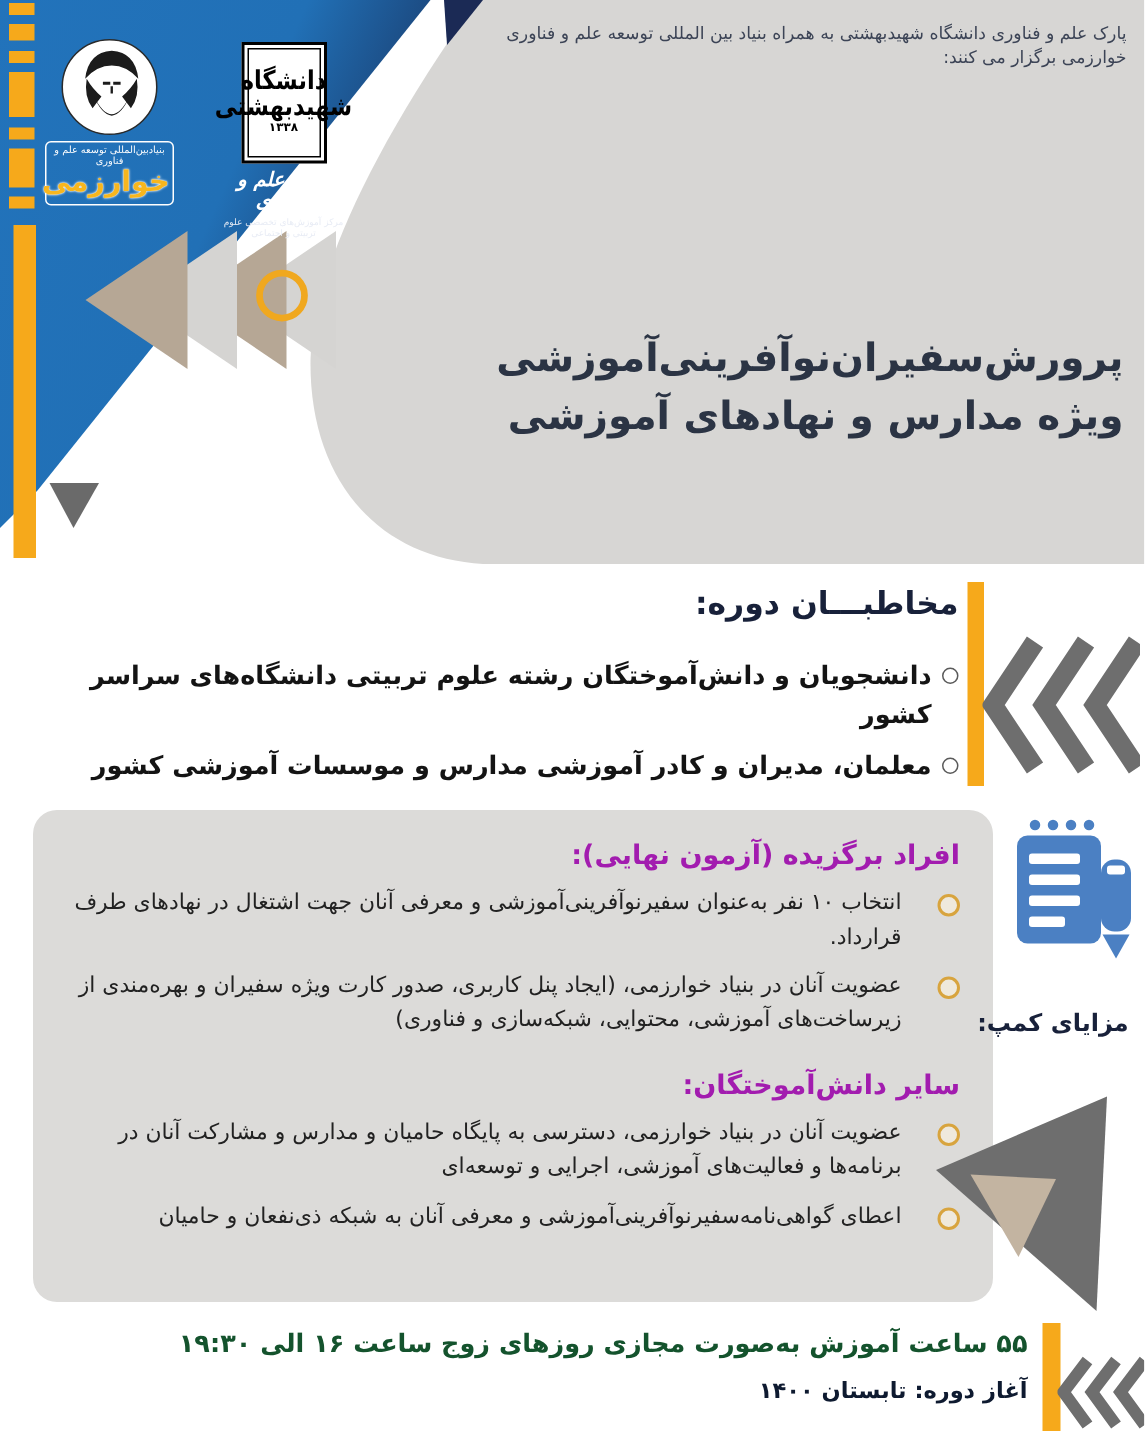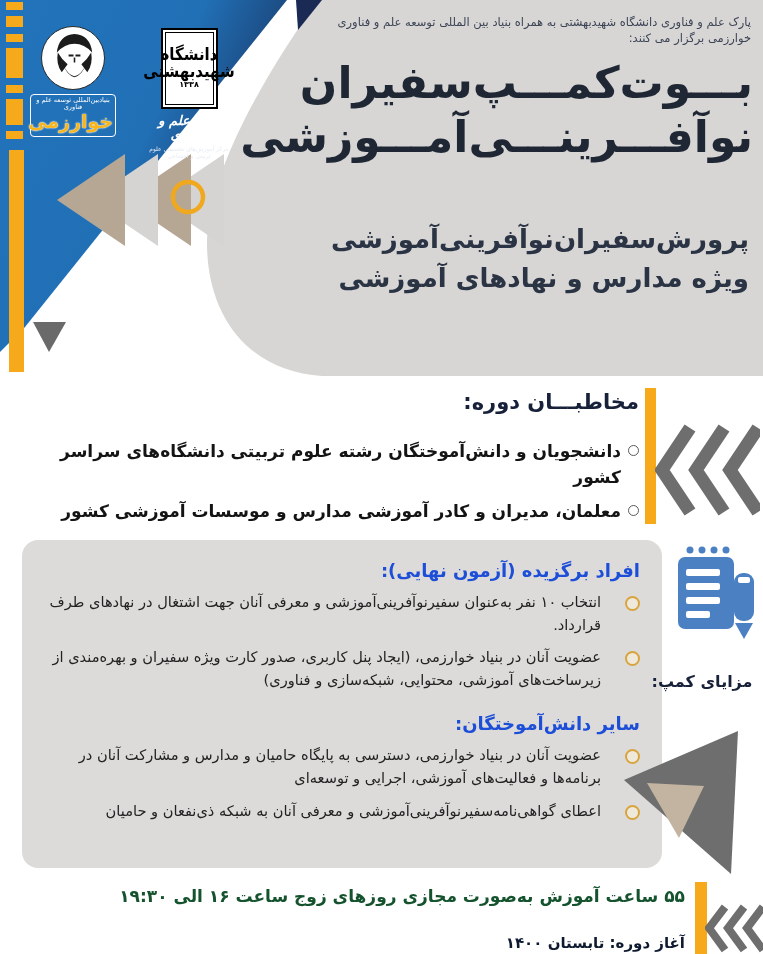--- a/index.html
+++ b/index.html
@@ -35,30 +35,30 @@
   .aud-items{top:438px;right:124px;width:610px;}
   .aud-item{display:flex;align-items:flex-start;gap:7px;margin-bottom:7px;
             font-size:17px;font-weight:bold;color:#141414;line-height:1.55;}
   .ring-sm{flex:0 0 auto;width:9px;height:9px;border:1.8px solid #5a5a5a;border-radius:50%;background:#fff;margin-top:7px;}
   .bar{background:#f6a91b;}
   .bar-aud{top:388px;right:107px;width:11px;height:136px;}
 
   
   .box{top:540px;left:22px;width:640px;height:328px;background:#dcdbd9;border-radius:16px;
        box-sizing:border-box;padding:20px 22px 0 18px;}
-  .grp-heading{font-size:18px;font-weight:bold;color:#1d4ed8;margin:0 0 10px;}
+  .grp-heading{font-size:18px;font-weight:bold;color:#a21caf;margin:0 0 10px;}
   .grp2{margin-top:22px;}
   .ben-item{display:flex;align-items:flex-start;gap:24px;margin-bottom:10px;
             font-size:14.6px;color:#222;line-height:1.55;}
   .ring-gold{flex:0 0 auto;width:11px;height:11px;border:2.2px solid #d8a43e;border-radius:50%;background:#efe9dc;margin-top:5px;}
   .side-label{top:660px;right:6px;width:110px;text-align:center;font-size:16px;font-weight:bold;color:#18213a;margin-top:12px;}
 
   
   .foot1{top:886px;right:78px;font-size:17px;font-weight:bold;color:#14532d;}
-  .foot2{top:918px;right:78px;font-size:15px;font-weight:bold;color:#0e1a30;margin-top:16px;}
+  .foot2{top:918px;right:78px;font-size:15px;font-weight:bold;color:#0e1a30;}
   .bar-foot{top:882px;left:695px;width:12px;height:72px;}
 </style>
 </head>
 <body>
 
 <div class="poster">
 
   <svg class="abs" style="top:0;left:0;" width="763" height="400" viewBox="0 0 763 400">
     <defs>
       <linearGradient id="bluegrad" x1="0" y1="0" x2="1" y2="0.55">
@@ -122,24 +122,20 @@
         <div class="t">دانشگاه شهیدبهشتی</div>
         <div class="y">۱۳۳۸</div>
       </div>
     </div>
     <div class="park">پارک علم و فناوری</div>
     <div class="park-sub">مرکز آموزش‌های تخصصی علوم تربیتی و اجتماعی</div>
   </div>
 
   <div class="abs organizer">پارک علم و فناوری دانشگاه شهیدبهشتی به همراه بنیاد بین المللی توسعه علم و فناوری خوارزمی برگزار می کنند:</div>
 
-  <div class="abs title">
-    <div>بـــوت‌کمـــپ‌سفیران</div>
-    <div>نوآفـــرینـــی‌آمـــوزشی</div>
-  </div>
 
   <div class="abs subtitle">
     <div>پرورش‌سفیران‌نوآفرینی‌آموزشی</div>
     <div class="l2">ویژه مدارس و نهادهای آموزشی</div>
   </div>
 
   <div class="abs aud-heading">مخاطبـــان دوره:</div>
   <div class="abs bar bar-aud"></div>
 
   <svg class="abs" style="top:420px;left:655px;" width="105" height="100" viewBox="0 0 105 100">

